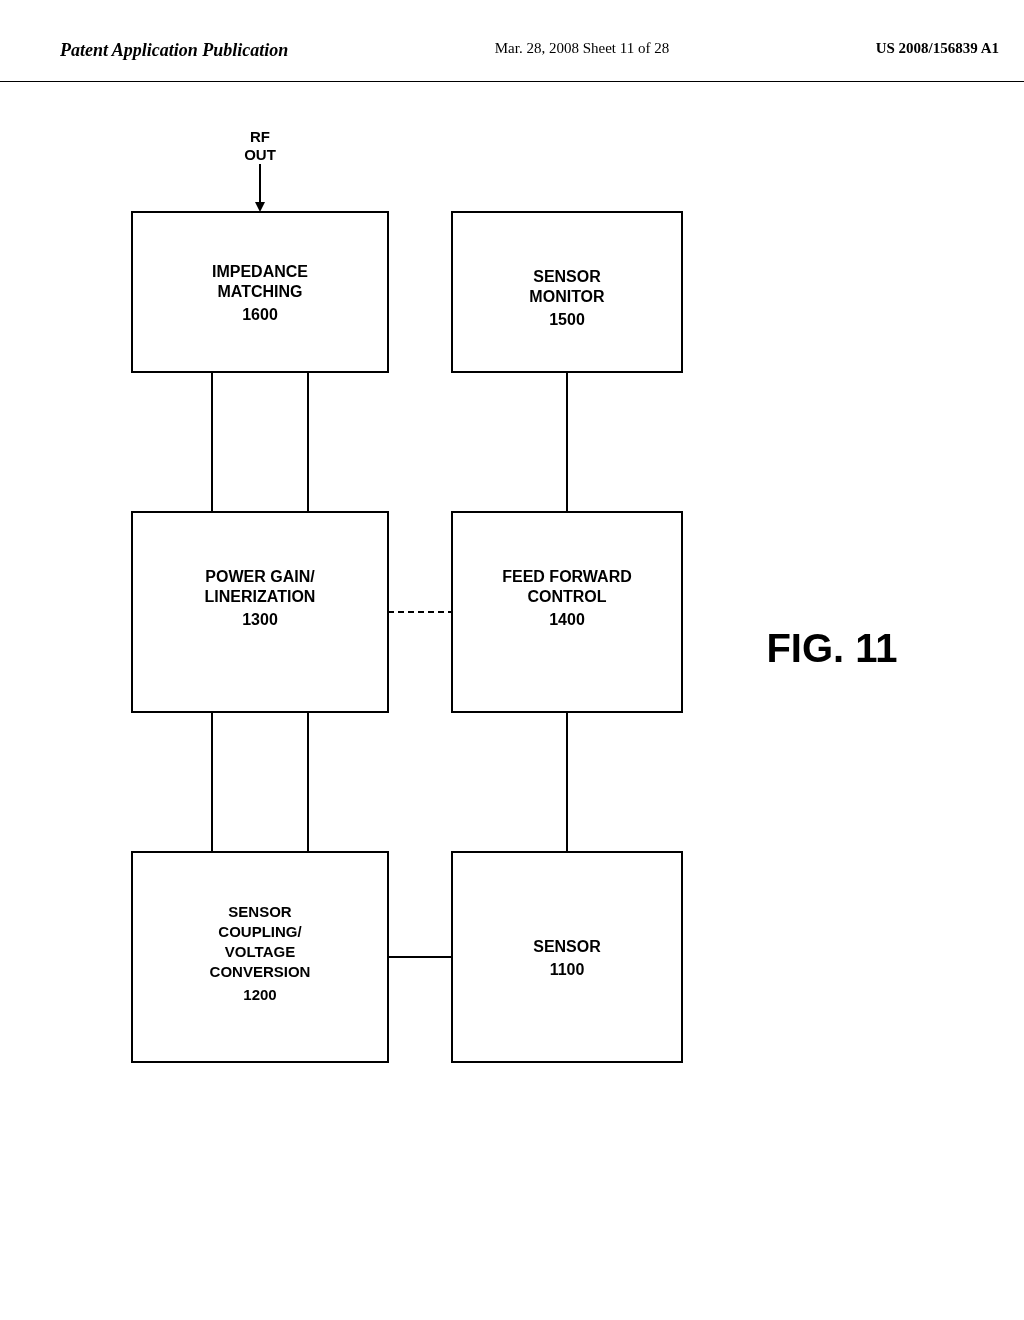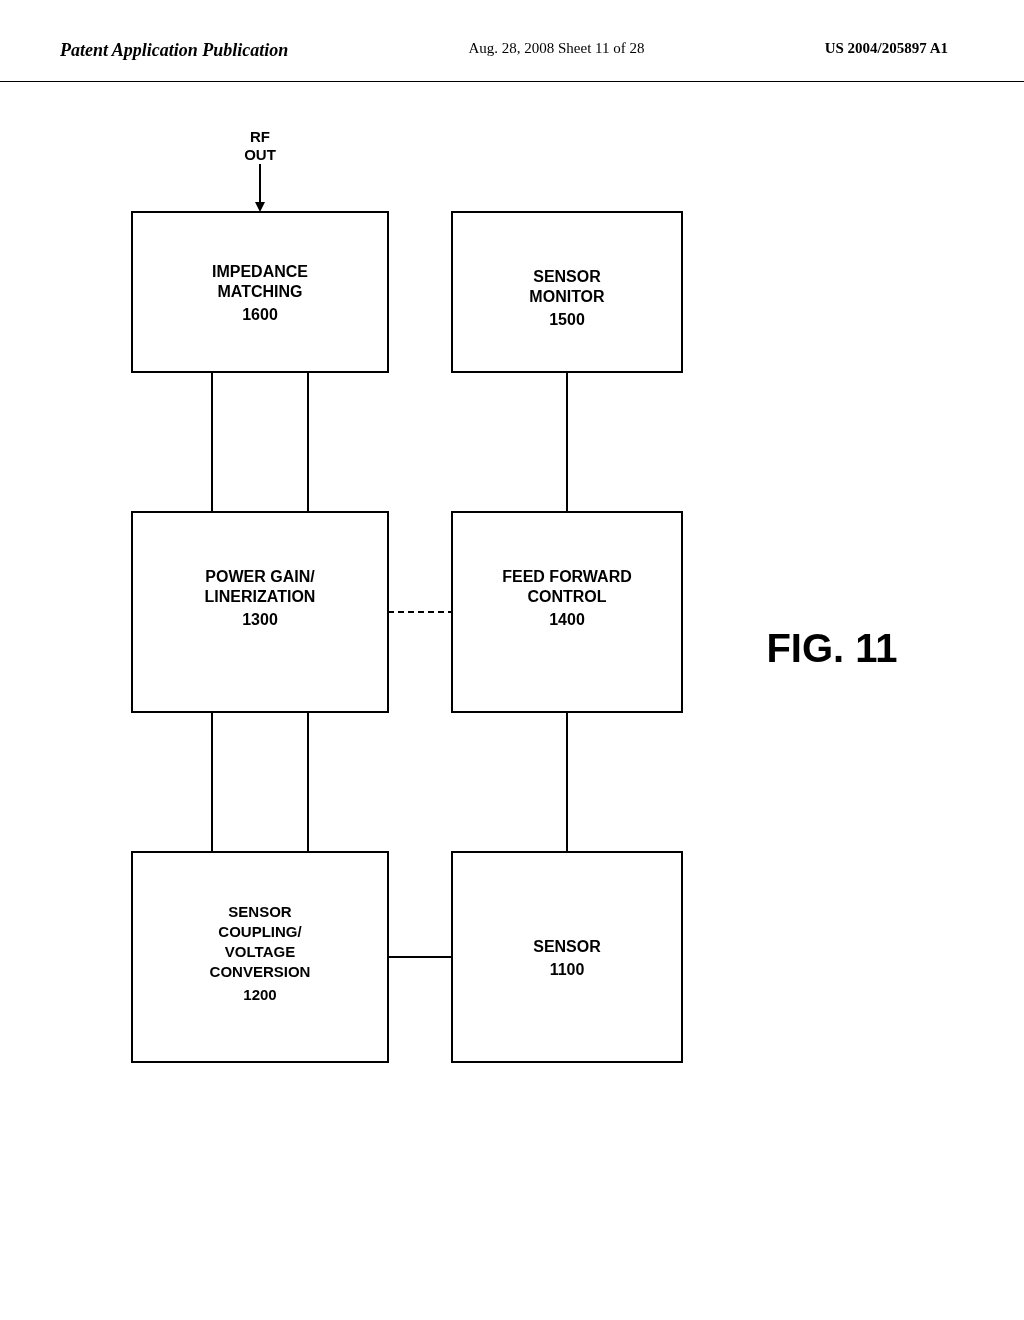--- a/index.html
+++ b/index.html
@@ -10,21 +10,21 @@
       font-family: 'Times New Roman', Times, serif;
       position: relative;
       overflow: hidden;
     }
 
     
     .header {
       display: flex;
       justify-content: space-between;
       align-items: flex-start;
-      padding: 40px 76px 20px 60px;
+      padding: 40px 25px 20px 60px;
       border-bottom: 1px solid #000;
     }
     .header-left {
       font-size: 18px;
       font-weight: bold;
       font-style: italic;
     }
     .header-center {
       font-size: 15px;
       text-align: center;
@@ -48,22 +48,22 @@
       left: 0;
       width: 100%;
       height: 100%;
     }
   </style>
 </head>
 <body>
 
 <div class="header">
   <div class="header-left">Patent Application Publication</div>
-  <div class="header-center">Aug. 28, 2008  Sheet 11 of 28</div>
-  <div class="header-right">US 2004/205897 A1</div>
+  <div class="header-center">Mar. 28, 2008  Sheet 11 of 28</div>
+  <div class="header-right">US 2008/156839 A1</div>
 </div>
 
 <div class="diagram-area">
   <svg class="diagram" viewBox="0 0 1024 1200" xmlns="http://www.w3.org/2000/svg">
 
     <text x="248" y="60" text-anchor="middle" font-family="Arial, sans-serif" font-size="15" font-weight="bold">RF</text>
     <text x="248" y="78" text-anchor="middle" font-family="Arial, sans-serif" font-size="15" font-weight="bold">OUT</text>
 
     <line x1="248" y1="82" x2="248" y2="125" stroke="#000" stroke-width="2"></line>
 

